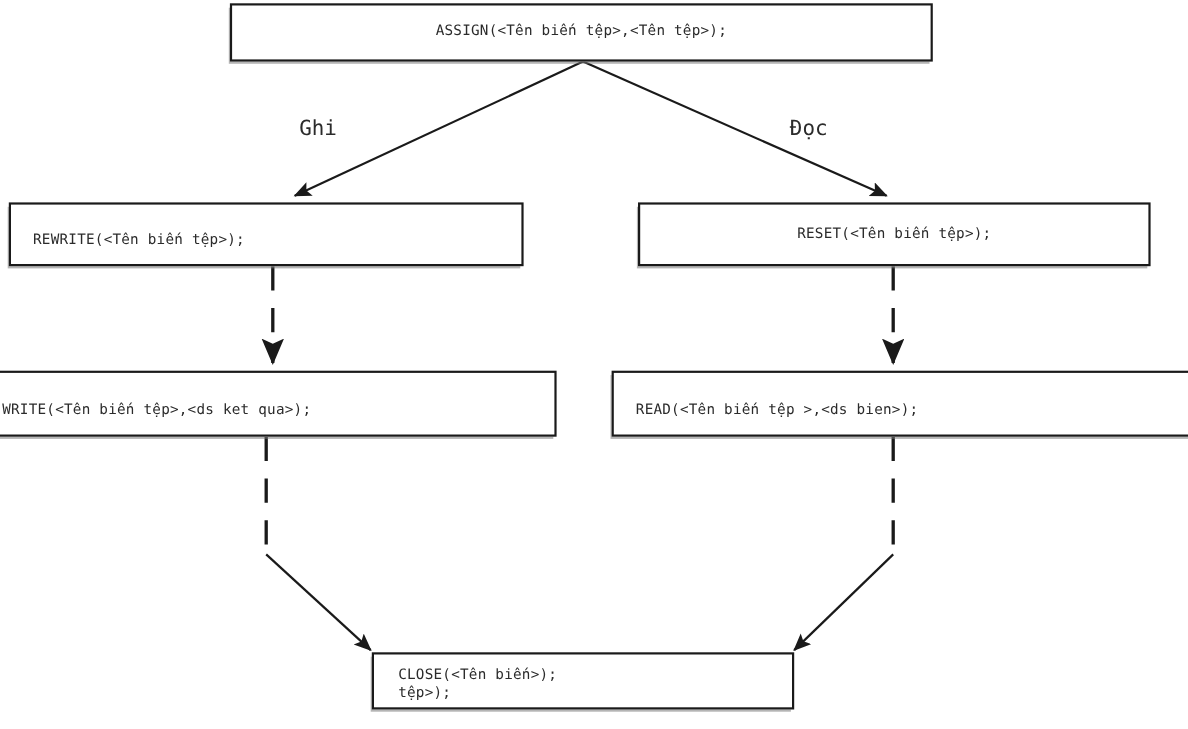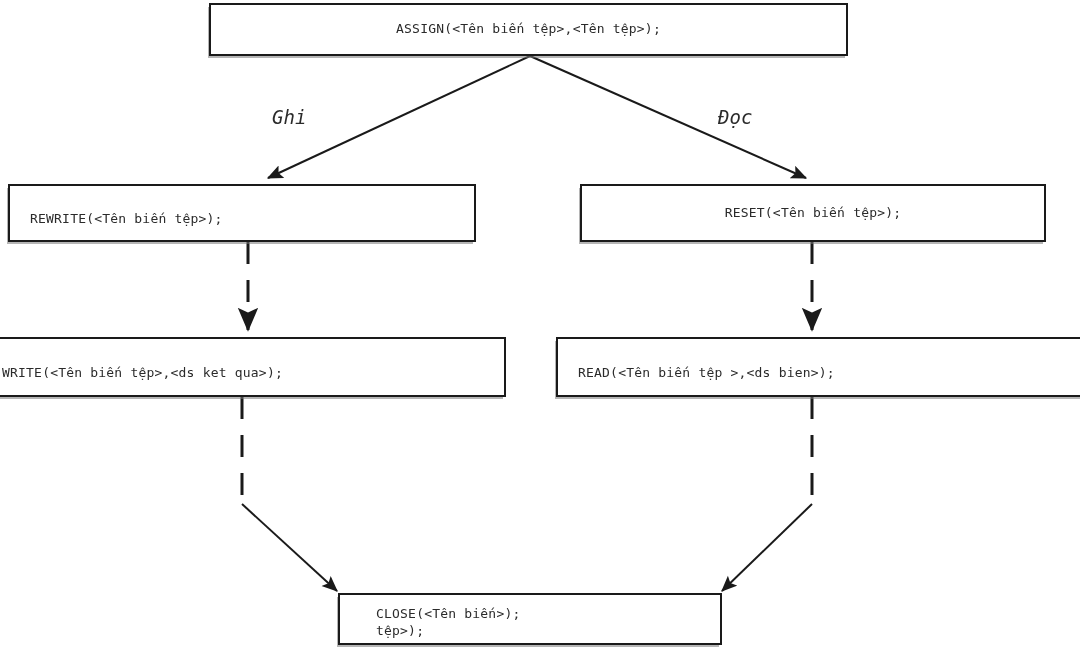--- a/index.html
+++ b/index.html
@@ -46,30 +46,29 @@
   .center .txt { width: 100%; text-align: center; }
   .padleft .txt { padding-left: 20px; margin-top: 12px; }
 
   #node-assign   { left: 209px; top: 3px;   width: 639px; height: 53px; }
   #node-rewrite  { left: 8px;   top: 184px; width: 468px; height: 58px; }
   #node-reset    { left: 580px; top: 184px; width: 466px; height: 58px; }
   #node-write    { left: -20px; top: 337px; width: 526px; height: 60px; }
   #node-read     { left: 556px; top: 337px; width: 576px; height: 60px; }
   #node-close    { left: 338px; top: 593px; width: 384px; height: 52px;
                    align-items: flex-start; }
-  #node-close .txt { padding-top: 11px; padding-left: 36px; }
+  #node-close .txt { padding-top: 11px; padding-left: 22px; }
 
   .edge-label {
     position: absolute;
     font-family: "DejaVu Sans Mono", monospace;
     font-size: 19px;
     color: #2b2b2b;
     white-space: pre;
     z-index: 3;
-    font-style: italic;
   }
   #label-ghi { left: 272px; top: 106px; }
   #label-doc { left: 718px; top: 106px; }
 </style>
 </head>
 <body>
 
 <div id="canvas">
 
   <svg id="wires" viewBox="0 0 1080 663" width="1080" height="663">

